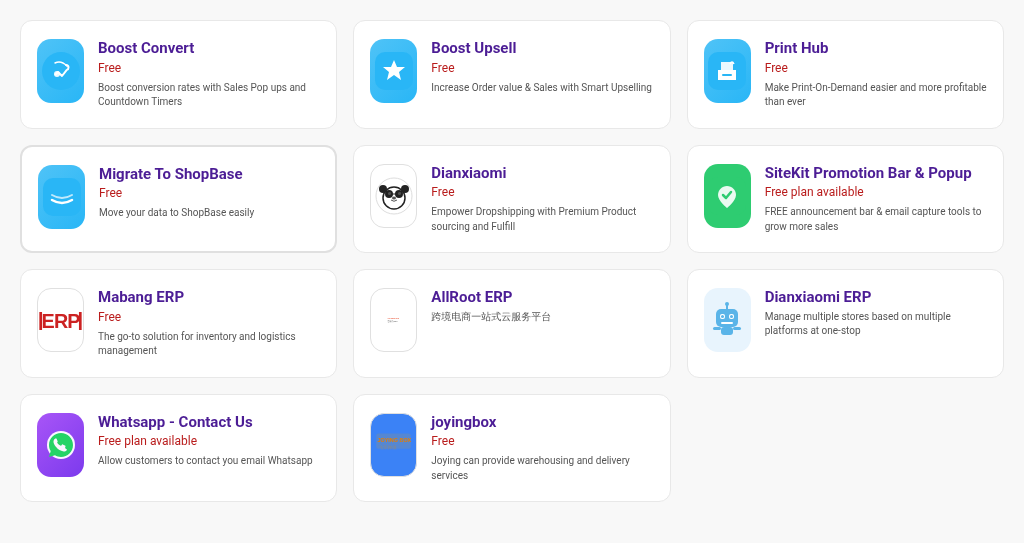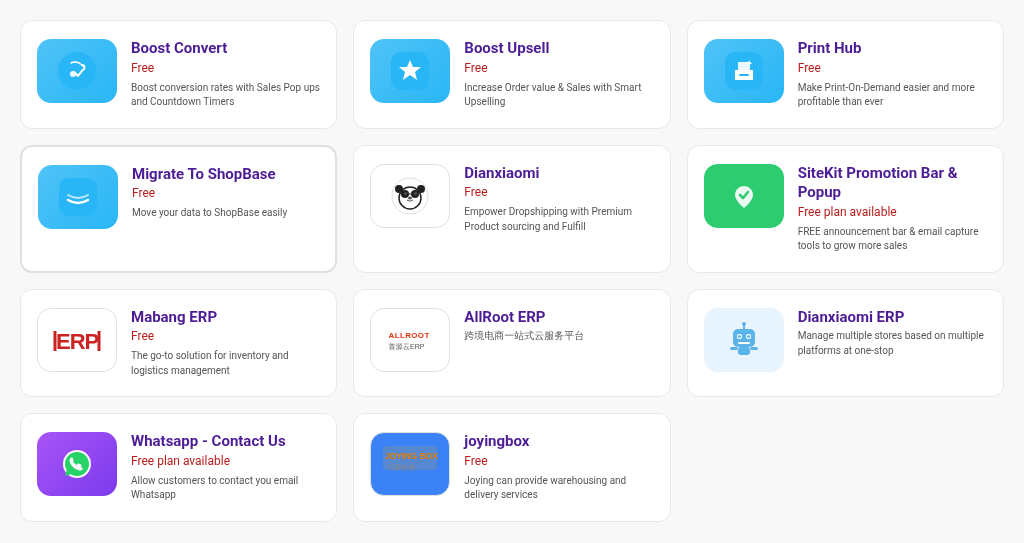--- a/index.html
+++ b/index.html
@@ -21,21 +21,21 @@
       border-radius: 12px;
       padding: 18px 16px;
       display: flex;
       align-items: flex-start;
       gap: 14px;
       border: 1px solid #e8e8e8;
       cursor: pointer;
       transition: box-shadow 0.2s;
     }
     .app-icon {
-      width: 80px;
+      width: 47px;
       height: 64px;
       border-radius: 14px;
       flex-shrink: 0;
       display: flex;
       align-items: center;
       justify-content: center;
       font-size: 28px;
       overflow: hidden;
     }
     .card-content {

